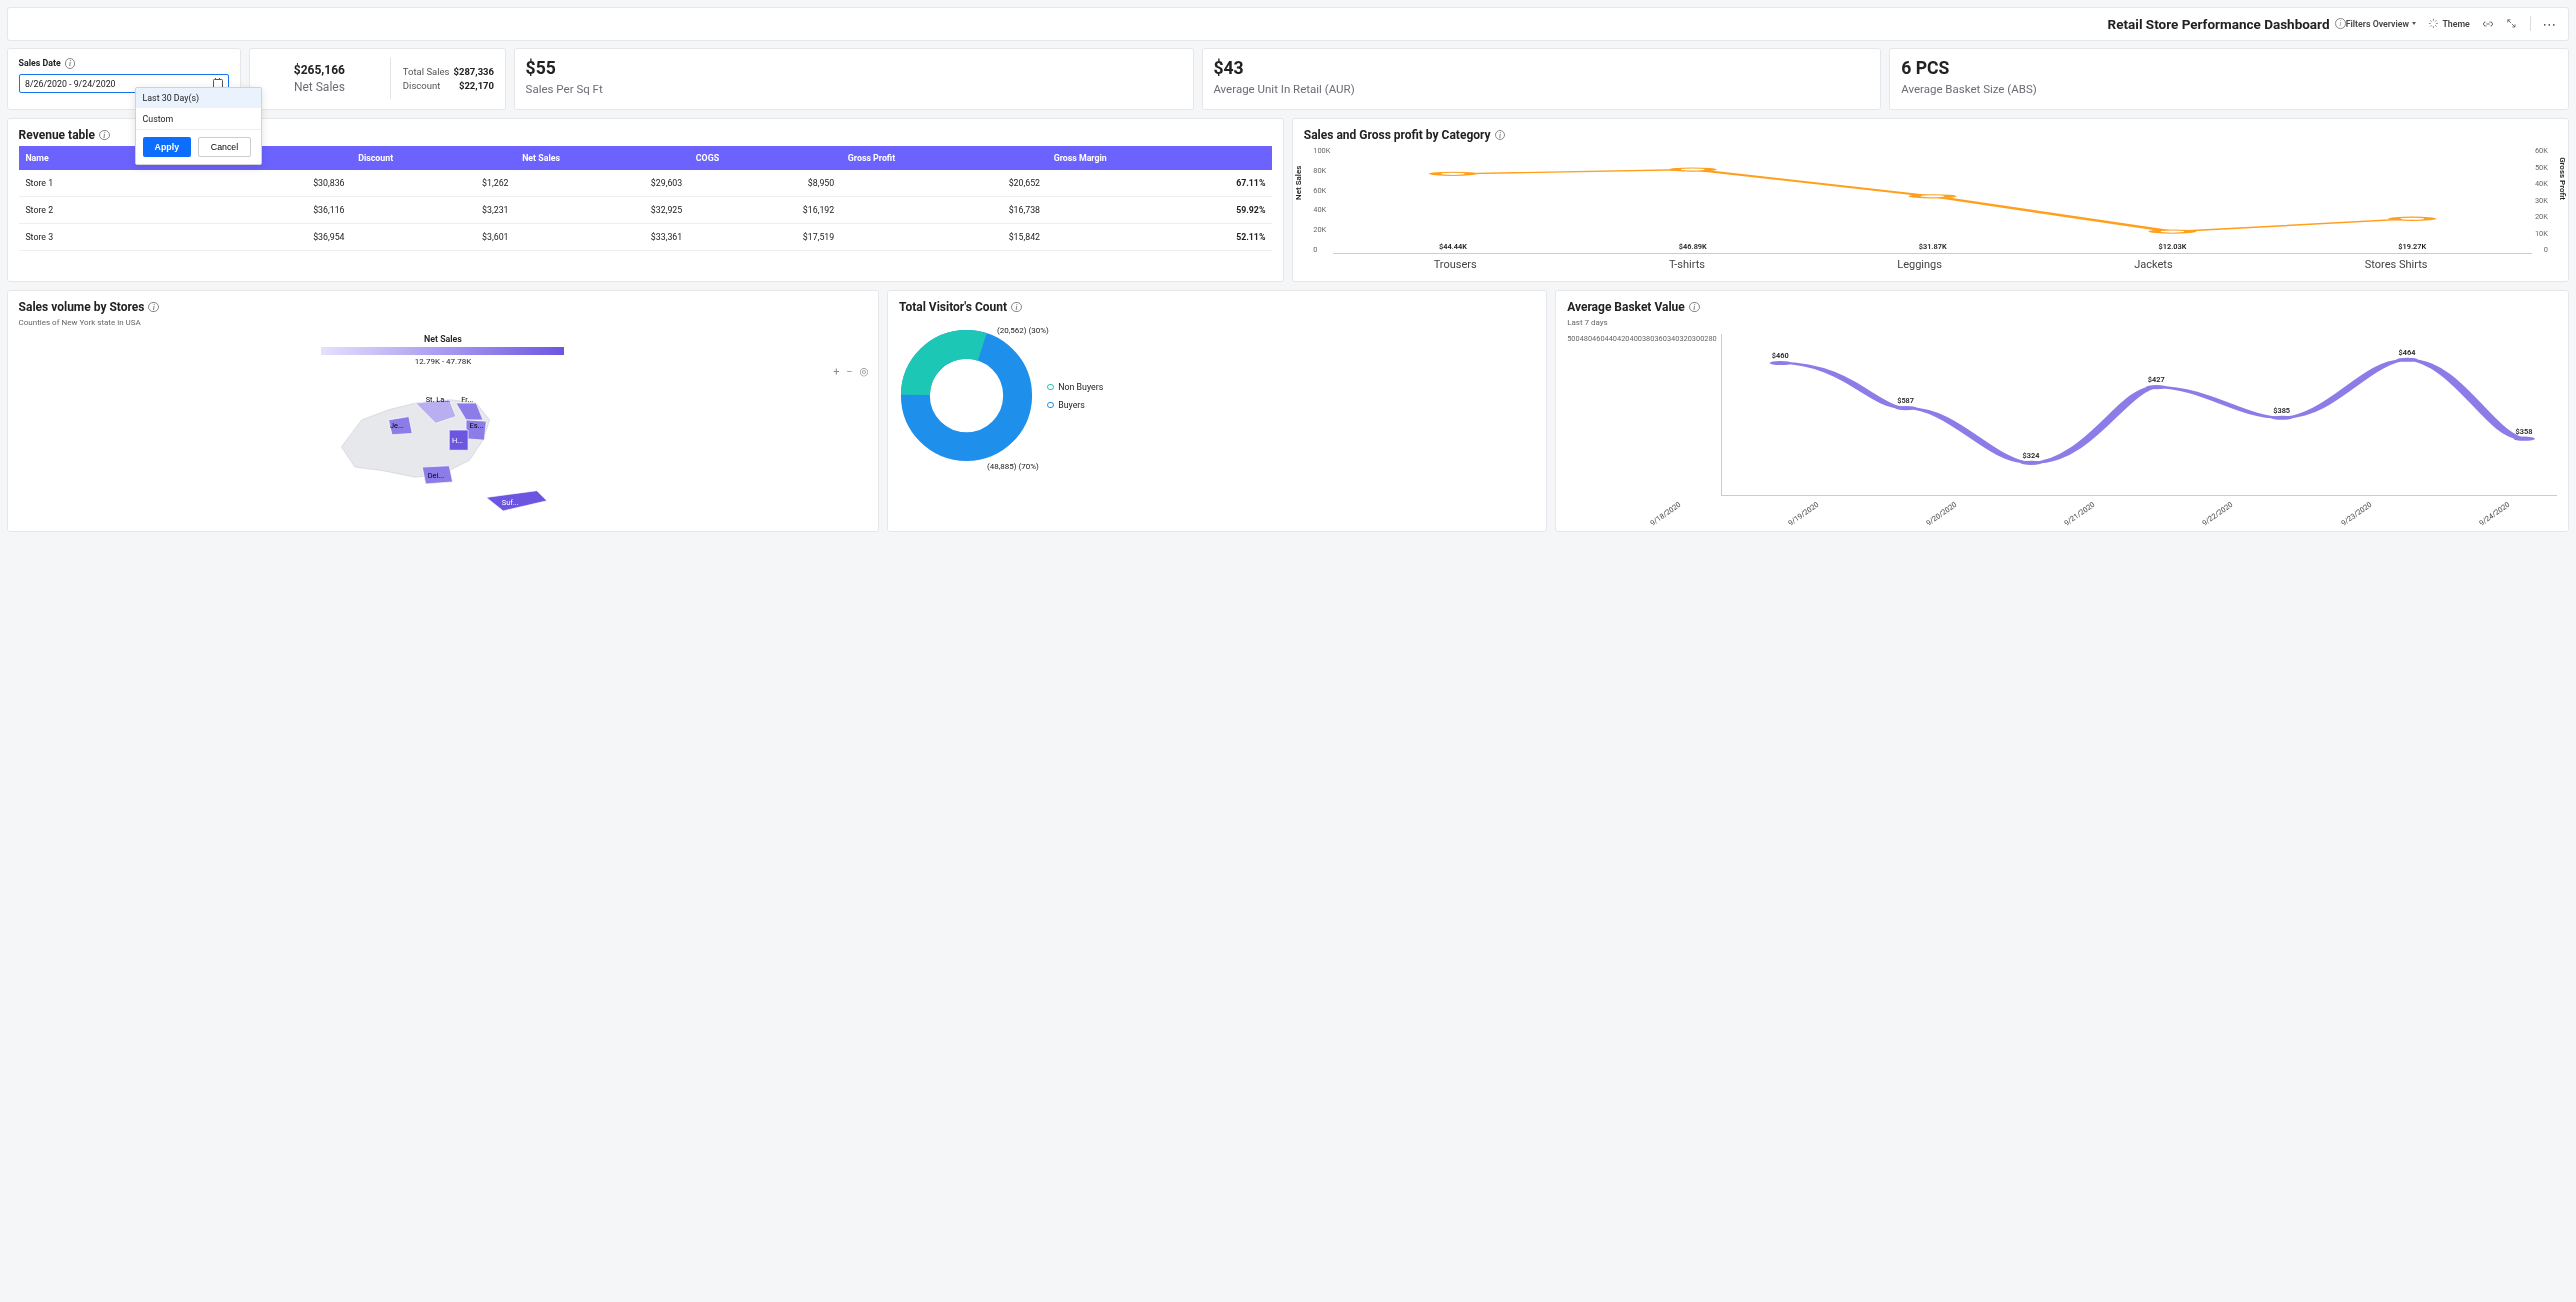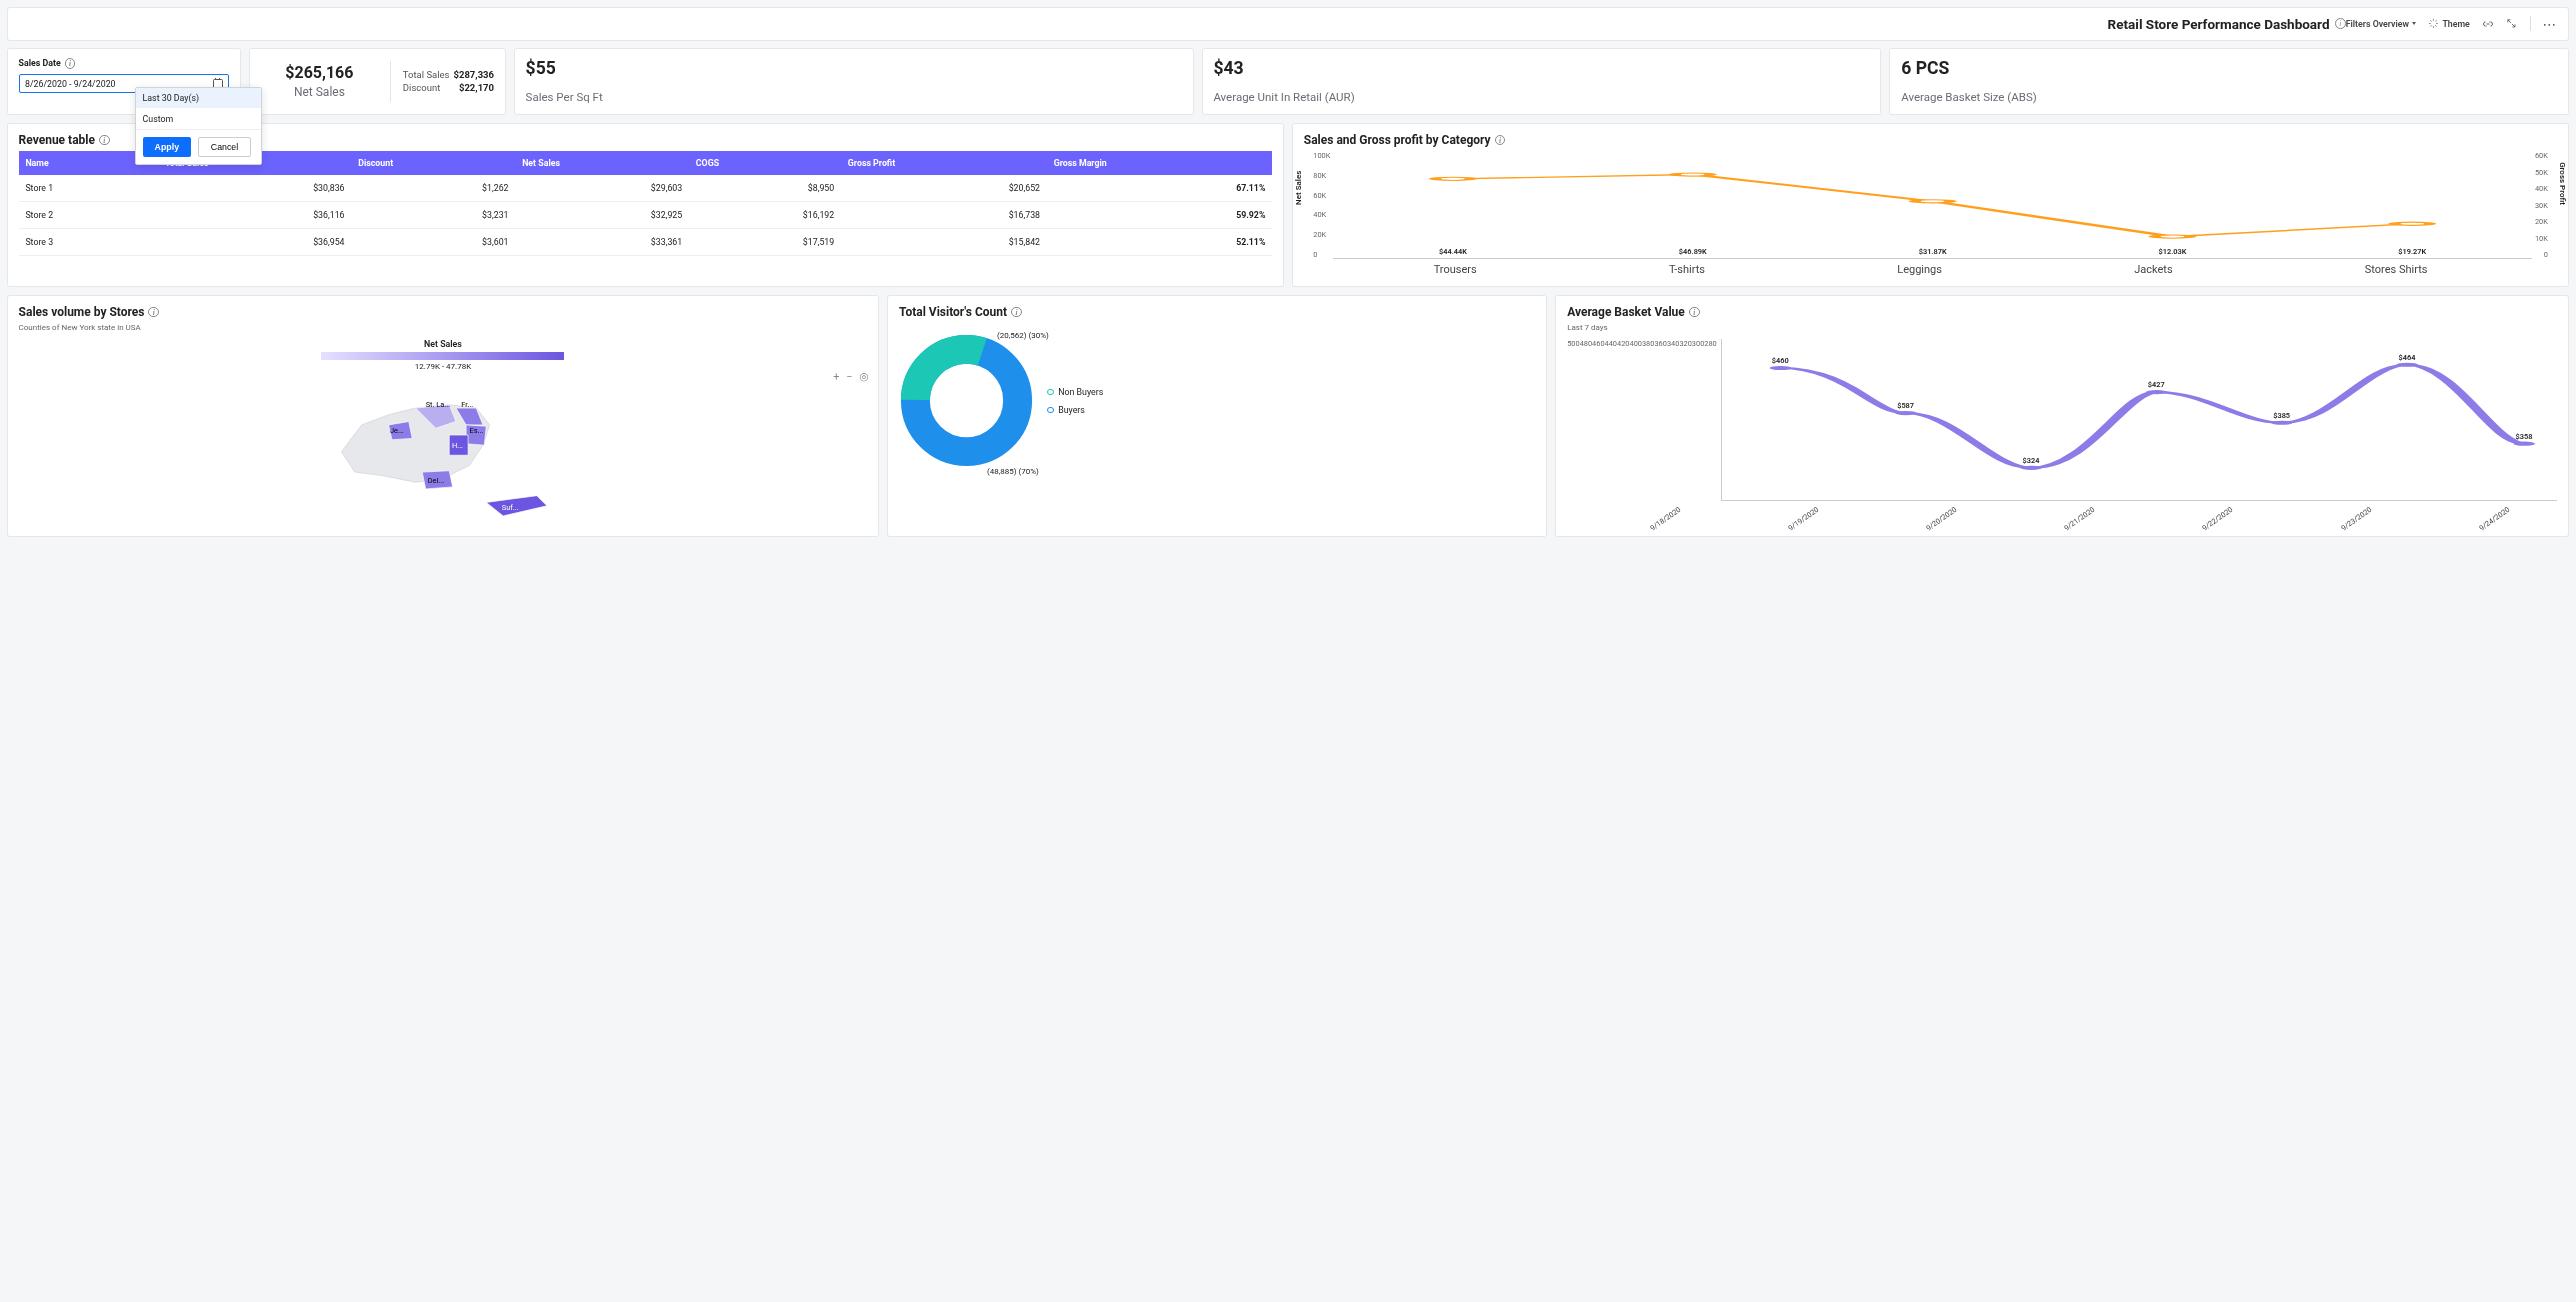--- a/index.html
+++ b/index.html
@@ -10,40 +10,40 @@
   .info-icon { width:10.8px; height:10.8px; border:1px solid #888; border-radius:50%; display:inline-flex; align-items:center; justify-content:center; font-size:7.4px; color:#888; font-style:italic; font-family:Georgia,serif; cursor:default; }
   .header-right { display:flex; align-items:center; gap:12px; color:#444; }
   .hr-item { display:flex; align-items:center; gap:2.7px; cursor:pointer; font-weight:600; font-size:8.8px; }
   .chev-down { border-left:2.7px solid transparent; border-right:2.7px solid transparent; border-top:3.4px solid #555; }
   .ico { width:12px; height:12px; display:inline-flex; align-items:center; justify-content:center; }
   .vsep { width:0.7px; height:15px; background:#ddd; }
   .dots { font-size:13.5px; letter-spacing:1.4px; color:#555; cursor:pointer; }
 
   .row { display:flex; gap:8px; margin:0 6.8px 8px 6.8px; }
   .card { background:#fff; border:0.7px solid #e5e6ea; border-radius:2.7px; padding:9.5px 10.8px; }
-  .kpi { flex:1; display:flex; flex-direction:column; gap:12px; }
+  .kpi { flex:1; display:flex; flex-direction:column; gap:4px; }
   .kpi-big { font-size:17.6px; font-weight:700; color:#222; }
   .kpi-label { font-size:11.5px; color:#6b6d76; }
 
   .filter-card { width:234px; position:relative; }
   .fc-label { font-weight:700; font-size:8.8px; display:flex; align-items:center; gap:4px; margin-bottom:5.4px; }
   .date-input { display:flex; align-items:center; justify-content:space-between; border:1px solid #1a73e8; border-radius:2px; padding:3.4px 5.4px; font-size:8.8px; }
   .cal-icon { width:10px; height:10px; border:1px solid #555; border-radius:1.4px; position:relative; }
   .cal-icon::before { content:''; position:absolute; top:-2px; left:1.4px; width:1.4px; height:2.7px; background:#555; }
   .cal-icon::after { content:''; position:absolute; top:-2px; right:1.4px; width:1.4px; height:2.7px; background:#555; }
   .dropdown { position:absolute; left:127px; top:38px; width:127px; background:#fff; border:0.7px solid #d0d2d8; border-radius:2px; box-shadow:0 2.7px 8px rgba(0,0,0,0.12); z-index:10; }
   .dd-item { padding:5.4px 6.8px; font-size:8.8px; cursor:pointer; }
   .dd-item.highlight { background:#eaf2fd; }
   .dd-actions { padding:6.8px; display:flex; gap:6.8px; border-top:0.7px solid #eee; }
   .btn-primary { background:#0d6efd; color:#fff; border:none; border-radius:2px; padding:4px 12px; font-weight:600; cursor:pointer; font-size:8.8px; }
   .btn-secondary { background:#fff; border:0.7px solid #ccc; border-radius:2px; padding:4px 12px; cursor:pointer; font-size:8.8px; }
 
   .netsales-card { width:257px; display:flex; align-items:center; gap:12px; }
   .ns-left { flex:1; text-align:center; }
-  .ns-big { font-size:16px; font-weight:700; }
+  .ns-big { font-size:12px; font-weight:700; }
   .ns-lab { font-size:12px; color:#6b6d76; margin-top:2.7px; }
   .ns-sep { width:0.7px; height:41px; background:#e3e4e8; }
   .ns-right { font-size:9.5px; color:#555; }
   .ns-right div { display:flex; gap:4px; justify-content:space-between; margin:2.7px 0; }
   .ns-val { font-weight:700; color:#222; }
 
   .flex1 { flex:1; }
   .sec-title { font-size:12px; font-weight:700; display:flex; align-items:center; gap:4px; margin-bottom:4px; }
   .sec-sub { font-size:8px; color:#666; }
 

